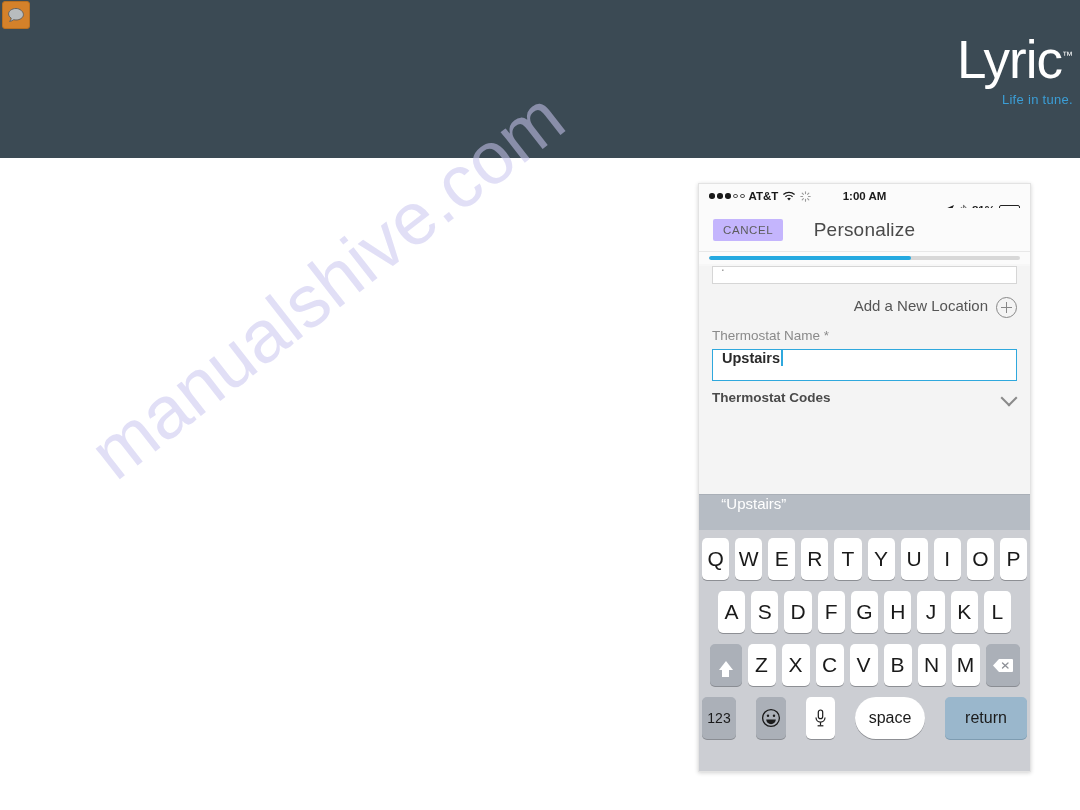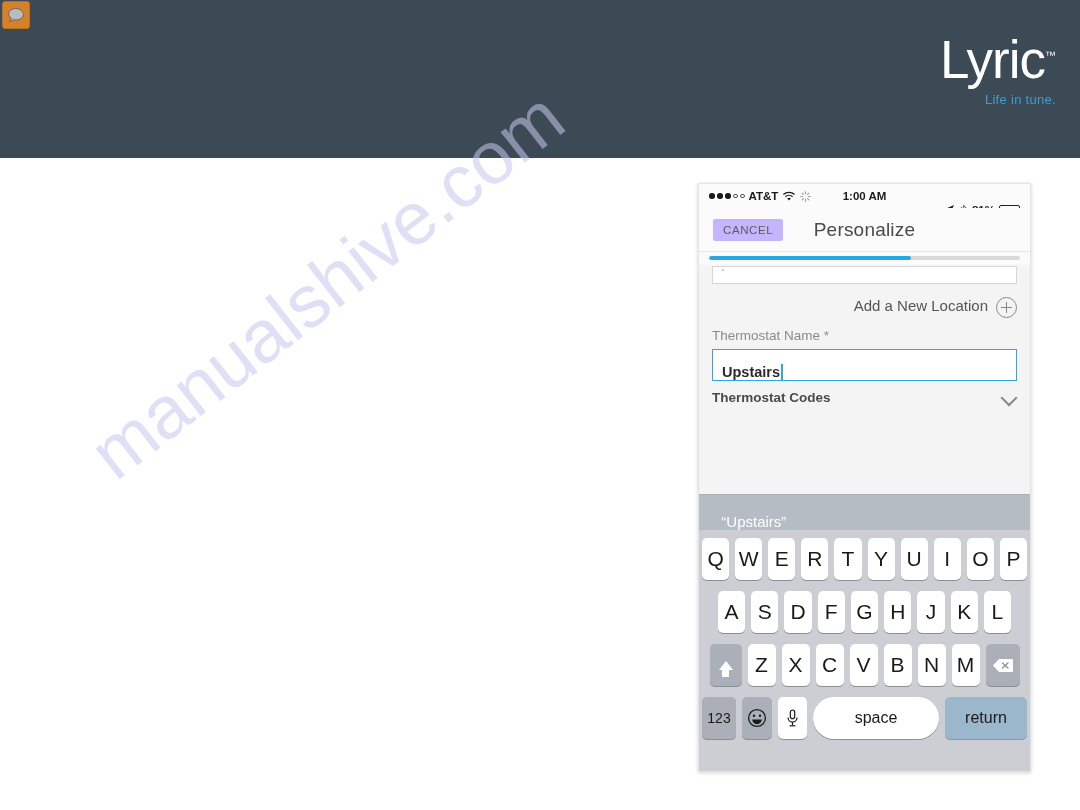--- a/index.html
+++ b/index.html
@@ -19,21 +19,21 @@
   }
   .corner-icon {
     position: absolute; left: 2px; top: 1px;
     width: 28px; height: 28px;
     background: #d4812a;
     border: 1px solid #b86f20;
     border-radius: 3px;
     display: flex; align-items: center; justify-content: center;
   }
   .logo-block {
-    position: absolute; right: 24px; top: 33px;
+    position: absolute; right: 7px; top: 33px;
     text-align: right;
   }
   .logo-word {
     font-size: 53px;
     color: #ffffff;
     letter-spacing: -1px;
     line-height: 1;
     font-weight: 300;
     position: relative;
     display: inline-block;
@@ -184,21 +184,21 @@
   .plus-circle::before { width:11px; height:1.4px; }
   .plus-circle::after  { width:1.4px; height:11px; }
 
   .field-label {
     font-size:13.5px; color:#8a8a8a; font-weight:300;
     padding-bottom:6px;
   }
   .text-input {
     height:32px; background:#ffffff;
     border:1.5px solid #2fa8dd;
-    display:flex; align-items:flex-end;
+    display:flex; align-items:flex-start;
     padding-left:9px;
   }
   .input-value {
     font-size:14.5px; color:#2a2a2a; font-weight:bold;
   }
   .caret {
     display:inline-block; width:1.5px; height:16px;
     background:#2fa8dd; margin-left:1px; vertical-align:middle;
   }
   .codes-row {
@@ -212,39 +212,39 @@
   .chevron::before {
     content:''; position:absolute; left:1px; top:2px;
     width:10px; height:10px;
     border-right:2px solid #8a8a8a; border-bottom:2px solid #8a8a8a;
     transform: rotate(45deg);
   }
 
   
   .suggest-bar {
     height:36px; background:#b6bcc4;
-    display:flex; align-items:flex-end;
+    display:flex; align-items:flex-start;
     border-top:1px solid #a9afb7;
   }
   .suggest-cell {
     flex:1; display:flex; align-items:center; justify-content:center;
     font-size:15px; color:#ffffff; font-weight:300;
   }
   .suggest-cell + .suggest-cell { border-left:1px solid #c9cdd3; }
 
   
   .keyboard {
     background:#ccced3;
     padding:8px 3px 5px 3px;
     height: 244px;
   }
   .krow { display:flex; justify-content:center; gap:6px; margin-bottom:11px; }
   .krow.r2 { padding:0 16px; }
   .krow.r3 { gap:6px; align-items:center; }
-  .krow.r4 { gap:6px; margin-bottom:0; }
+  .krow.r4 { gap:20px; margin-bottom:0; }
   .key {
     background:#ffffff;
     border-radius:5px;
     box-shadow:0 1px 0 #8d8f94;
     width:28px; height:42px;
     display:flex; align-items:center; justify-content:center;
     font-size:21px; color:#1a1a1a; font-weight:400;
     font-family:"Liberation Sans", sans-serif;
   }
   .key.dark {

